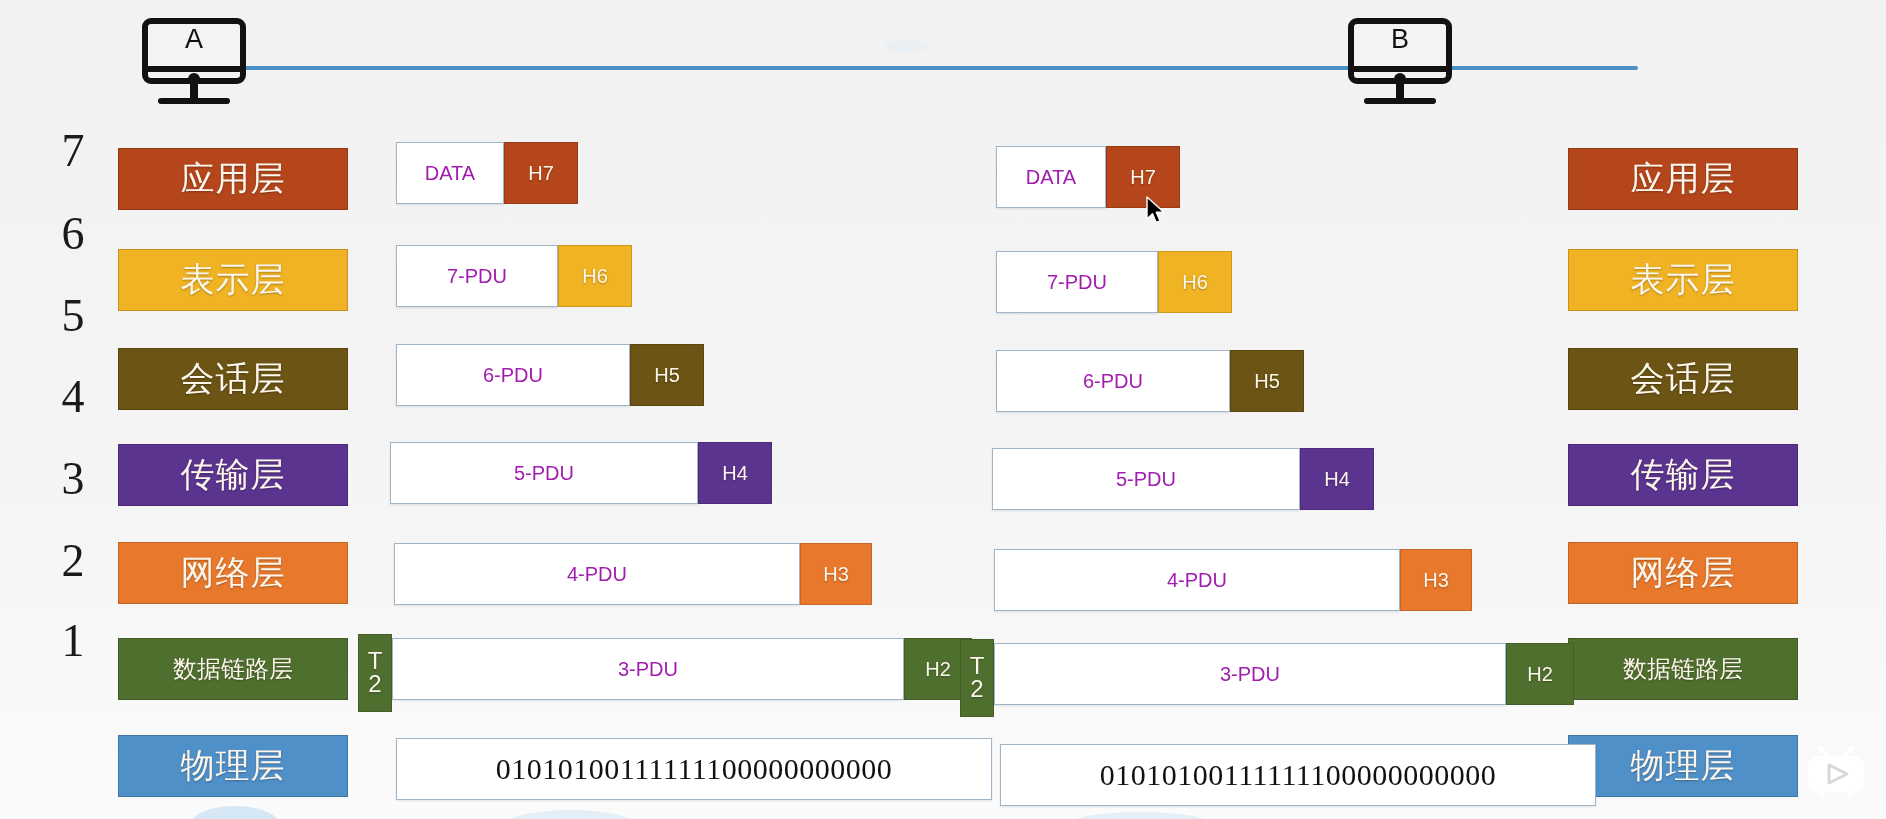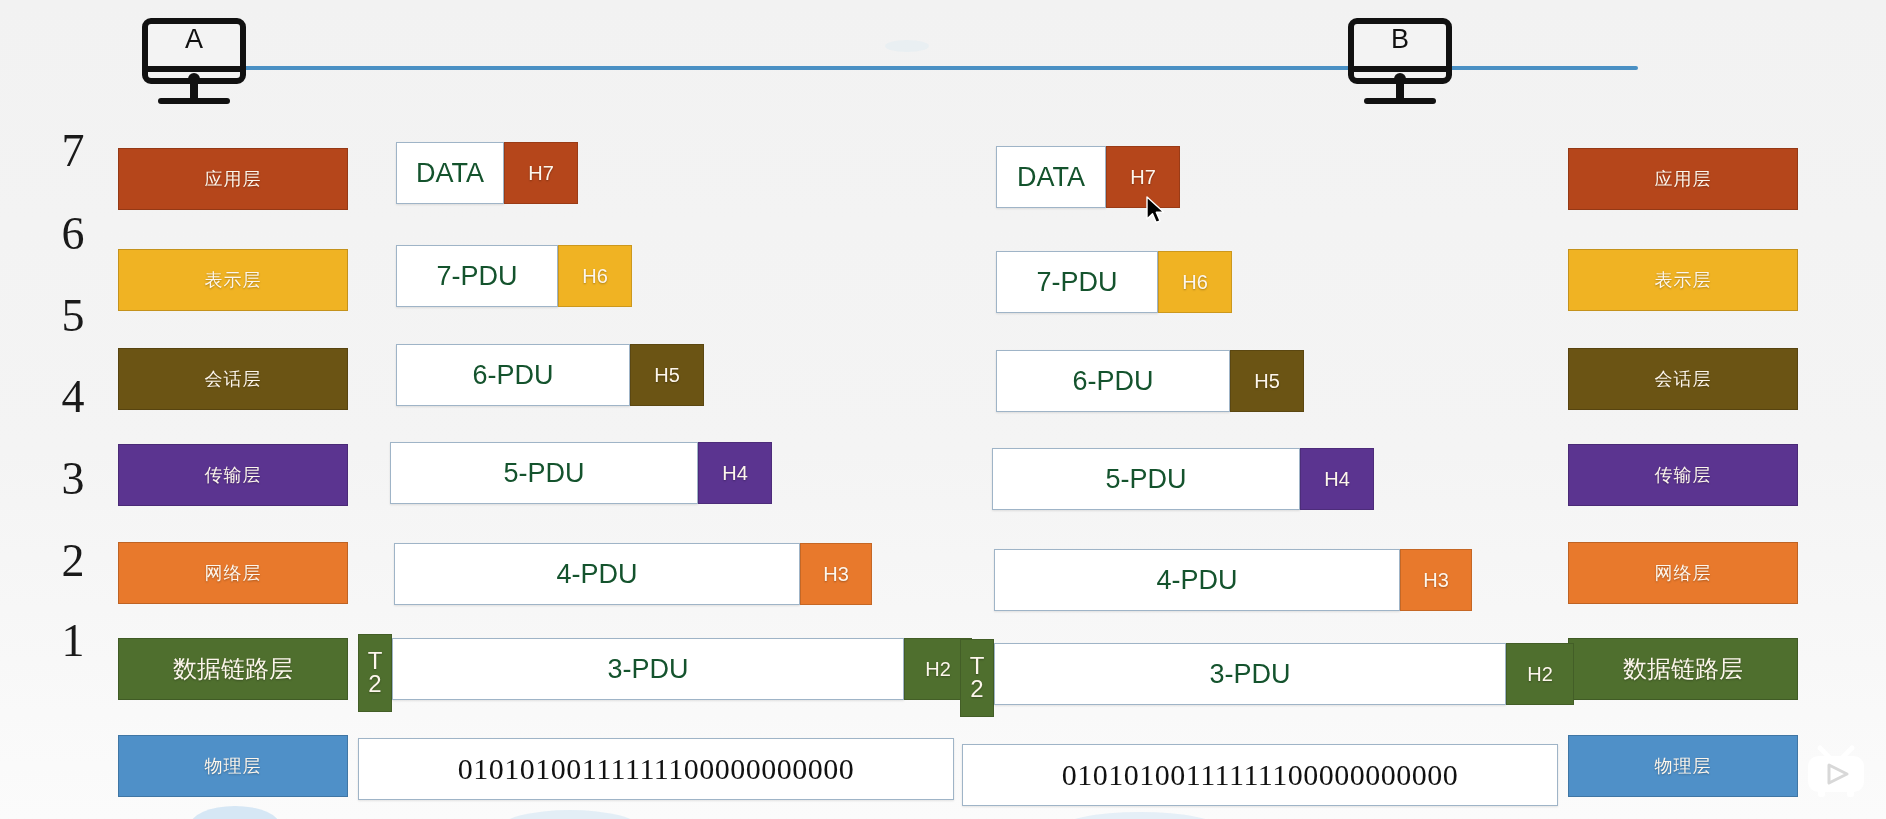--- a/index.html
+++ b/index.html
@@ -90,42 +90,42 @@
 
   
   .layer-box {
     position: absolute;
     box-sizing: border-box;
     border: 1px solid rgba(0,0,0,0.18);
     display: flex;
     align-items: center;
     justify-content: center;
     color: #fdf6ec;
-    font-size: 18px;
+    font-size: 34px;
     letter-spacing: 1px;
     text-shadow: 0 1px 2px rgba(0,0,0,0.30);
     font-family: "DejaVu Sans", sans-serif;
   }
   .layer-box.small { font-size: 24px; letter-spacing: 0px; }
 
   
   .pdu-wrap {
     position: absolute;
     display: flex;
     align-items: stretch;
   }
   .pdu-body {
     background: #ffffff;
     border: 1px solid #9fb4c7;
     box-sizing: border-box;
     display: flex;
     align-items: center;
     justify-content: center;
-    font-size: 27px;
-    color: #14532d;
+    font-size: 20px;
+    color: #a21caf;
     box-shadow: 0 1px 2px rgba(0,0,0,0.10);
     font-family: "Liberation Sans", sans-serif;
   }
   .pdu-head {
     box-sizing: border-box;
     display: flex;
     align-items: center;
     justify-content: center;
     color: #fdf6ec;
     font-size: 20px;
@@ -152,20 +152,21 @@
     border: 1px solid #9fb4c7;
     box-sizing: border-box;
     display: flex;
     align-items: center;
     justify-content: center;
     font-size: 30px;
     letter-spacing: 0.5px;
     color: #111111;
     box-shadow: 0 1px 2px rgba(0,0,0,0.10);
     font-family: "Liberation Serif", serif;
+    margin-left: 38px;
   }
 
   
   .arc {
     position: absolute;
     background: #cfe3f3;
     opacity: 0.85;
     border-radius: 60% 60% 0 0 / 100% 100% 0 0;
   }
   .wisp {

